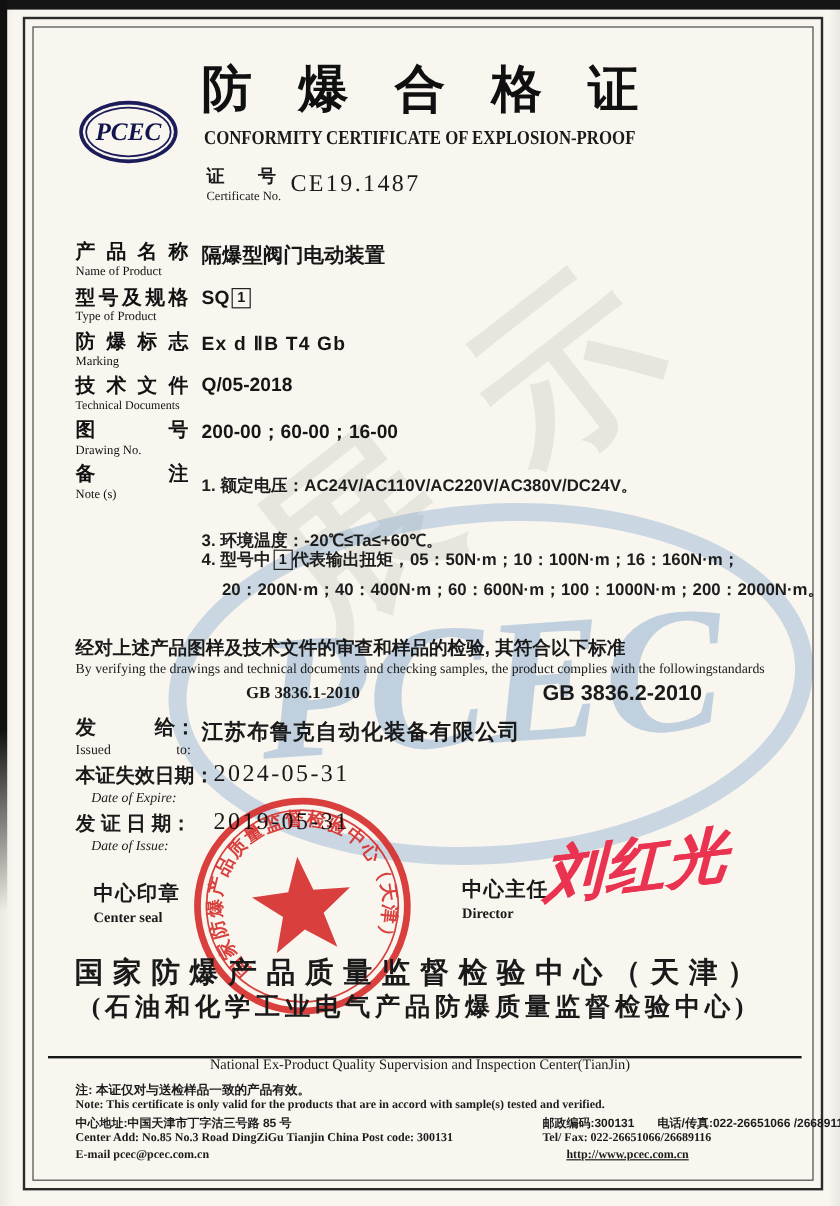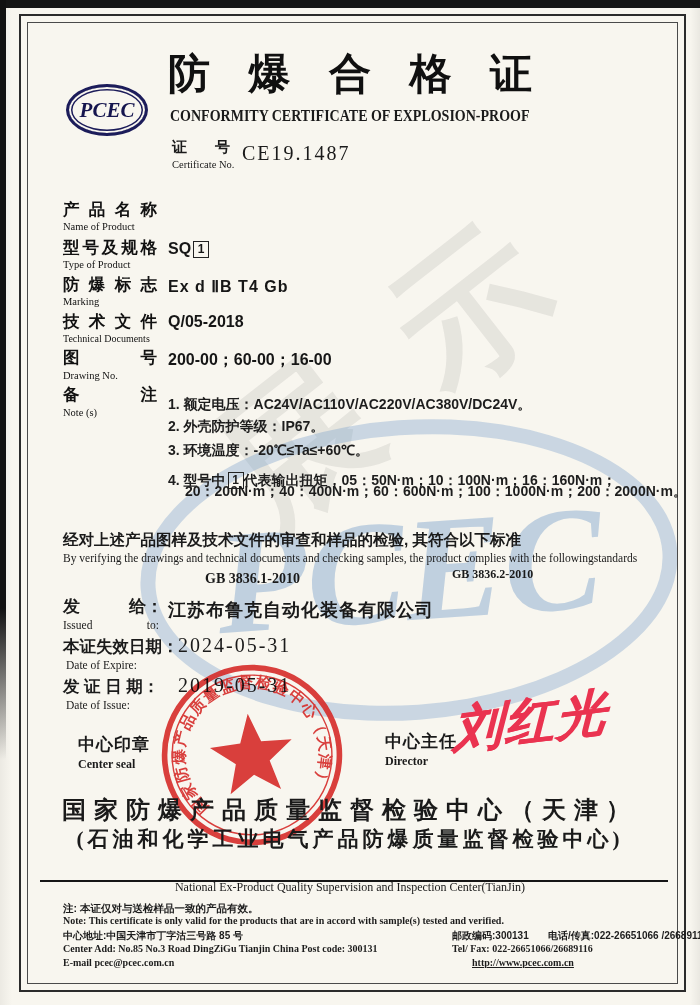--- a/index.html
+++ b/index.html
@@ -54,30 +54,30 @@
   .f-en{position:absolute;left:63px;font-family:"Liberation Serif", serif;font-size:10.5px;color:#111;white-space:nowrap;}
   .f-val{position:absolute;left:168px;font-size:16px;font-weight:bold;color:#161616;white-space:nowrap;}
   .boxed{display:inline-block;border:1.4px solid #222;min-width:12px;height:15px;line-height:15px;
     text-align:center;font-size:12px;font-weight:bold;margin-left:2px;vertical-align:1px;padding:0 1px;}
 
   .note-line{position:absolute;left:168px;font-size:14px;font-weight:600;color:#1d1d1d;white-space:nowrap;}
 
   .std-cn{position:absolute;left:63px;top:530px;font-size:15.5px;font-weight:bold;white-space:nowrap;}
   .std-en{position:absolute;left:63px;top:552px;font-family:"Liberation Serif", serif;font-size:11.5px;white-space:nowrap;}
   .std1{position:absolute;left:205px;top:571px;font-family:"Liberation Serif", serif;font-size:14px;font-weight:bold;}
-  .std2{position:absolute;left:452px;top:567px;font-family:Liberation Serif, serif;font-size:12px;font-weight:bold;}
+  .std2{position:absolute;left:452px;top:567px;font-family:Liberation Sans, sans-serif;font-size:18px;font-weight:bold;}
 
   .iss-cn{position:absolute;left:63px;top:595px;width:100px;display:flex;justify-content:space-between;
     font-size:17px;font-weight:bold;}
   .iss-en{position:absolute;left:63px;top:619px;width:96px;display:flex;justify-content:space-between;
     font-family:"Liberation Serif", serif;font-size:11.5px;text-align:right;}
   .iss-val{position:absolute;left:168px;top:598px;font-size:18px;font-weight:bold;letter-spacing:1px;white-space:nowrap;}
 
   .date-cn{position:absolute;left:63px;font-size:16.5px;font-weight:bold;white-space:nowrap;}
-  .date-en{position:absolute;left:66px;font-family:"Liberation Serif", serif;font-size:11.5px;}
+  .date-en{position:absolute;left:76px;font-family:"Liberation Serif", serif;font-size:11.5px;font-style:italic;}
   .date-val{position:absolute;left:178px;font-family:"Liberation Serif", serif;font-size:20px;letter-spacing:2px;}
 
   .seal-label-cn{position:absolute;font-size:17px;font-weight:bold;letter-spacing:1px;}
   .seal-label-en{position:absolute;font-family:"Liberation Serif", serif;font-size:12px;font-weight:bold;}
   .seal-svg{position:absolute;left:158px;top:661px;width:188px;height:188px;
     mix-blend-mode:multiply;opacity:0.93;transform:rotate(-6deg);}
   .signature{position:absolute;left:452px;top:688px;font-family:"Liberation Serif", serif;
     font-style:italic;font-weight:bold;font-size:50px;color:#ea3350;letter-spacing:2px;
     transform:rotate(-7deg) skewX(-8deg);white-space:nowrap;
     text-shadow:1px 0 0 #ea3350;}
@@ -116,20 +116,21 @@
       <span>PCEC</span>
     </div>
     <div class="title-cn">防 爆 合 格 证</div>
     <div class="title-en">CONFORMITY CERTIFICATE OF EXPLOSION-PROOF</div>
     <span class="certno-cn">证 号</span>
     <div class="certno-en">Certificate No.</div>
     <div class="certno-val">CE19.1487</div>
 
     <div class="f-cn" style="top:199px">产品名称</div>
     <div class="f-en" style="top:221px">Name of Product</div>
+    <div class="f-val" style="top:201px;font-size:17px">隔爆型阀门电动装置</div>
 
     <div class="f-cn" style="top:237px">型号及规格</div>
     <div class="f-en" style="top:259px">Type of Product</div>
     <div class="f-val" style="top:240px"><span>SQ</span><span class="boxed">1</span></div>
 
     <div class="f-cn" style="top:274px">防爆标志</div>
     <div class="f-en" style="top:296px">Marking</div>
     <div class="f-val" style="top:277px;letter-spacing:1px">Ex d ⅡB T4 Gb</div>
 
     <div class="f-cn" style="top:311px">技术文件</div>
@@ -137,23 +138,22 @@
     <div class="f-val" style="top:313px;font-weight:600">Q/05-2018</div>
 
     <div class="f-cn" style="top:347px">图号</div>
     <div class="f-en" style="top:370px">Drawing No.</div>
     <div class="f-val" style="top:350px;font-weight:600">200-00；60-00；16-00</div>
 
     <div class="f-cn" style="top:384px">备注</div>
     <div class="f-en" style="top:407px">Note (s)</div>
 
     <div class="note-line" style="top:396px">1. 额定电压：AC24V/AC110V/AC220V/AC380V/DC24V。</div>
-    <div class="note-line" style="top:418px">2. 外壳防护等级：IP67。</div>
     <div class="note-line" style="top:440px">3. 环境温度：-20℃≤Ta≤+60℃。</div>
-    <div class="note-line" style="top:472px"><span>4. 型号中</span><span class="boxed">1</span><span>代表输出扭矩，05：50N·m；10：100N·m；16：160N·m；</span></div>
+    <div class="note-line" style="top:458px"><span>4. 型号中</span><span class="boxed">1</span><span>代表输出扭矩，05：50N·m；10：100N·m；16：160N·m；</span></div>
     <div class="note-line" style="top:483px;left:185px">20：200N·m；40：400N·m；60：600N·m；100：1000N·m；200：2000N·m。</div>
 
     <div class="std-cn">经对上述产品图样及技术文件的审查和样品的检验, 其符合以下标准</div>
     <div class="std-en">By verifying the drawings and technical documents and checking samples, the product complies with the followingstandards</div>
     <div class="std1">GB 3836.1-2010</div>
     <div class="std2">GB 3836.2-2010</div>
 
     <div class="iss-cn">
       <span>发</span>
       <span>给：</span>

